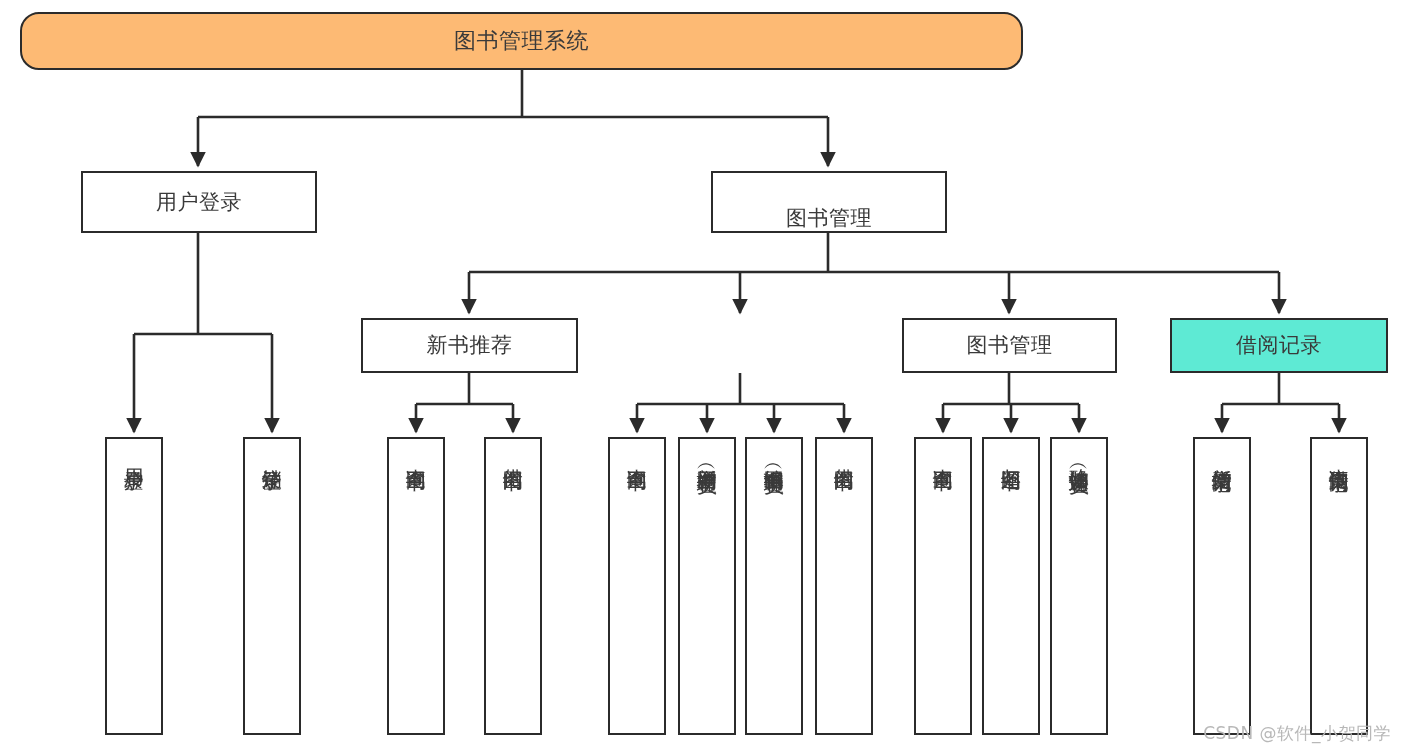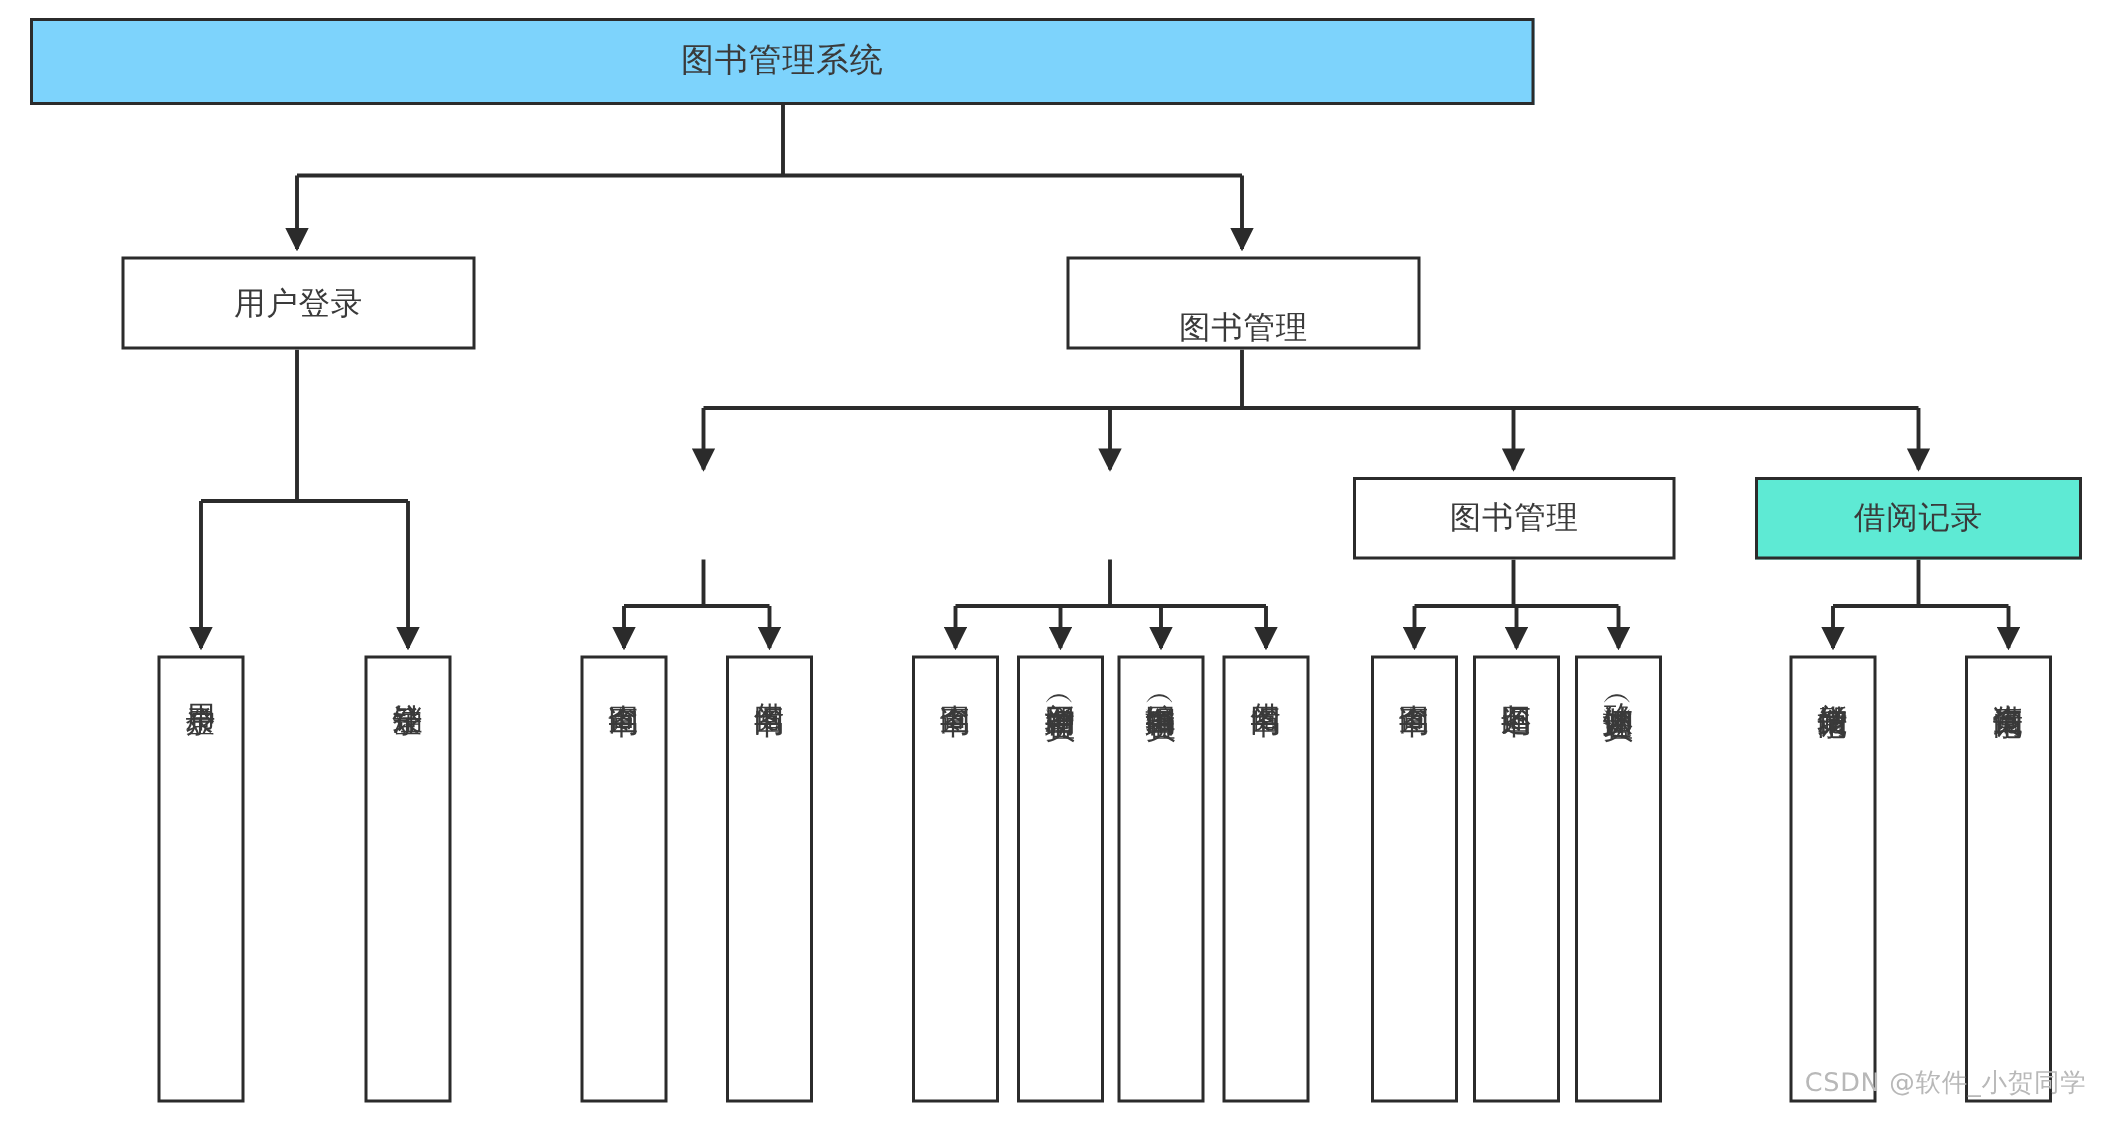--- a/index.html
+++ b/index.html
@@ -56,21 +56,21 @@
     text-orientation: upright;
     font-size: 20px;
     line-height: 1.42;
     letter-spacing: 1px;
     white-space: normal;
     max-height: 268px;
   }
   #watermark {
     position: absolute;
     right: 14px;
-    bottom: 14px;
+    bottom: 2px;
     font-size: 17px;
     color: #b8b8b8;
     letter-spacing: 0.5px;
     z-index: 5;
     white-space: nowrap;
   }
 </style>
 </head>
 <body>
 
@@ -123,39 +123,42 @@
       <path d="M 1011 404 L 1011 432" marker-end="url(#arrow)"></path>
       <path d="M 1079 404 L 1079 432" marker-end="url(#arrow)"></path>
 
       <path d="M 1279 373 L 1279 404"></path>
       <path d="M 1222 404 L 1339 404"></path>
       <path d="M 1222 404 L 1222 432" marker-end="url(#arrow)"></path>
       <path d="M 1339 404 L 1339 432" marker-end="url(#arrow)"></path>
     </g>
   </svg>
 
-  <div class="node level0" style="left: 20px; top: 12px; width: 1003px; height: 58px; border-color: rgb(43, 43, 43); background: #7dd3fc;">
+  <div class="node level0" style="left: 20px; top: 12px; width: 1003px; height: 58px; border-color: rgb(43, 43, 43); background: #fdba74; border-radius: 19px;">
     <span class="node-label" style="color: rgb(58, 58, 58);">图书管理系统</span>
   </div>
 
   <div class="node level1" style="left: 81px; top: 171px; width: 236px; height: 62px; border-color: rgb(43, 43, 43); background: rgb(255, 255, 255);">
     <span class="node-label" style="color: rgb(58, 58, 58);">用户登录</span>
   </div>
 
   <div class="node level1" style="left: 711px; top: 171px; width: 236px; height: 62px; border-color: rgb(43, 43, 43); background: rgb(255, 255, 255); align-items: flex-end;">
     <span class="node-label" style="color: rgb(58, 58, 58);">图书管理</span>
   </div>
 
   <div class="node leaf" style="left: 105px; top: 437px; width: 58px; height: 298px; border-color: rgb(43, 43, 43); background: rgb(255, 255, 255);">
     <span class="node-label" style="color: rgb(58, 58, 58);">用户登录</span>
   </div>
   <div class="node leaf" style="left: 243px; top: 437px; width: 58px; height: 298px; border-color: rgb(43, 43, 43); background: rgb(255, 255, 255);">
     <span class="node-label" style="color: rgb(58, 58, 58);">注销登录</span>
   </div>
 
+  <div class="node level2" style="left: 361px; top: 318px; width: 217px; height: 55px; border-color: rgb(43, 43, 43); background: rgb(255, 255, 255);">
+    <span class="node-label" style="color: rgb(58, 58, 58);">新书推荐</span>
+  </div>
   <div class="node level2" style="left: 902px; top: 318px; width: 215px; height: 55px; border-color: rgb(43, 43, 43); background: rgb(255, 255, 255);">
     <span class="node-label" style="color: rgb(58, 58, 58);">图书管理</span>
   </div>
   <div class="node level2" style="left: 1170px; top: 318px; width: 218px; height: 55px; border-color: rgb(43, 43, 43); background: #5eead4;">
     <span class="node-label" style="color: rgb(58, 58, 58);">借阅记录</span>
   </div>
 
   <div class="node leaf" style="left: 387px; top: 437px; width: 58px; height: 298px; border-color: rgb(43, 43, 43); background: rgb(255, 255, 255);">
     <span class="node-label" style="color: rgb(58, 58, 58);">查询图书</span>
   </div>

